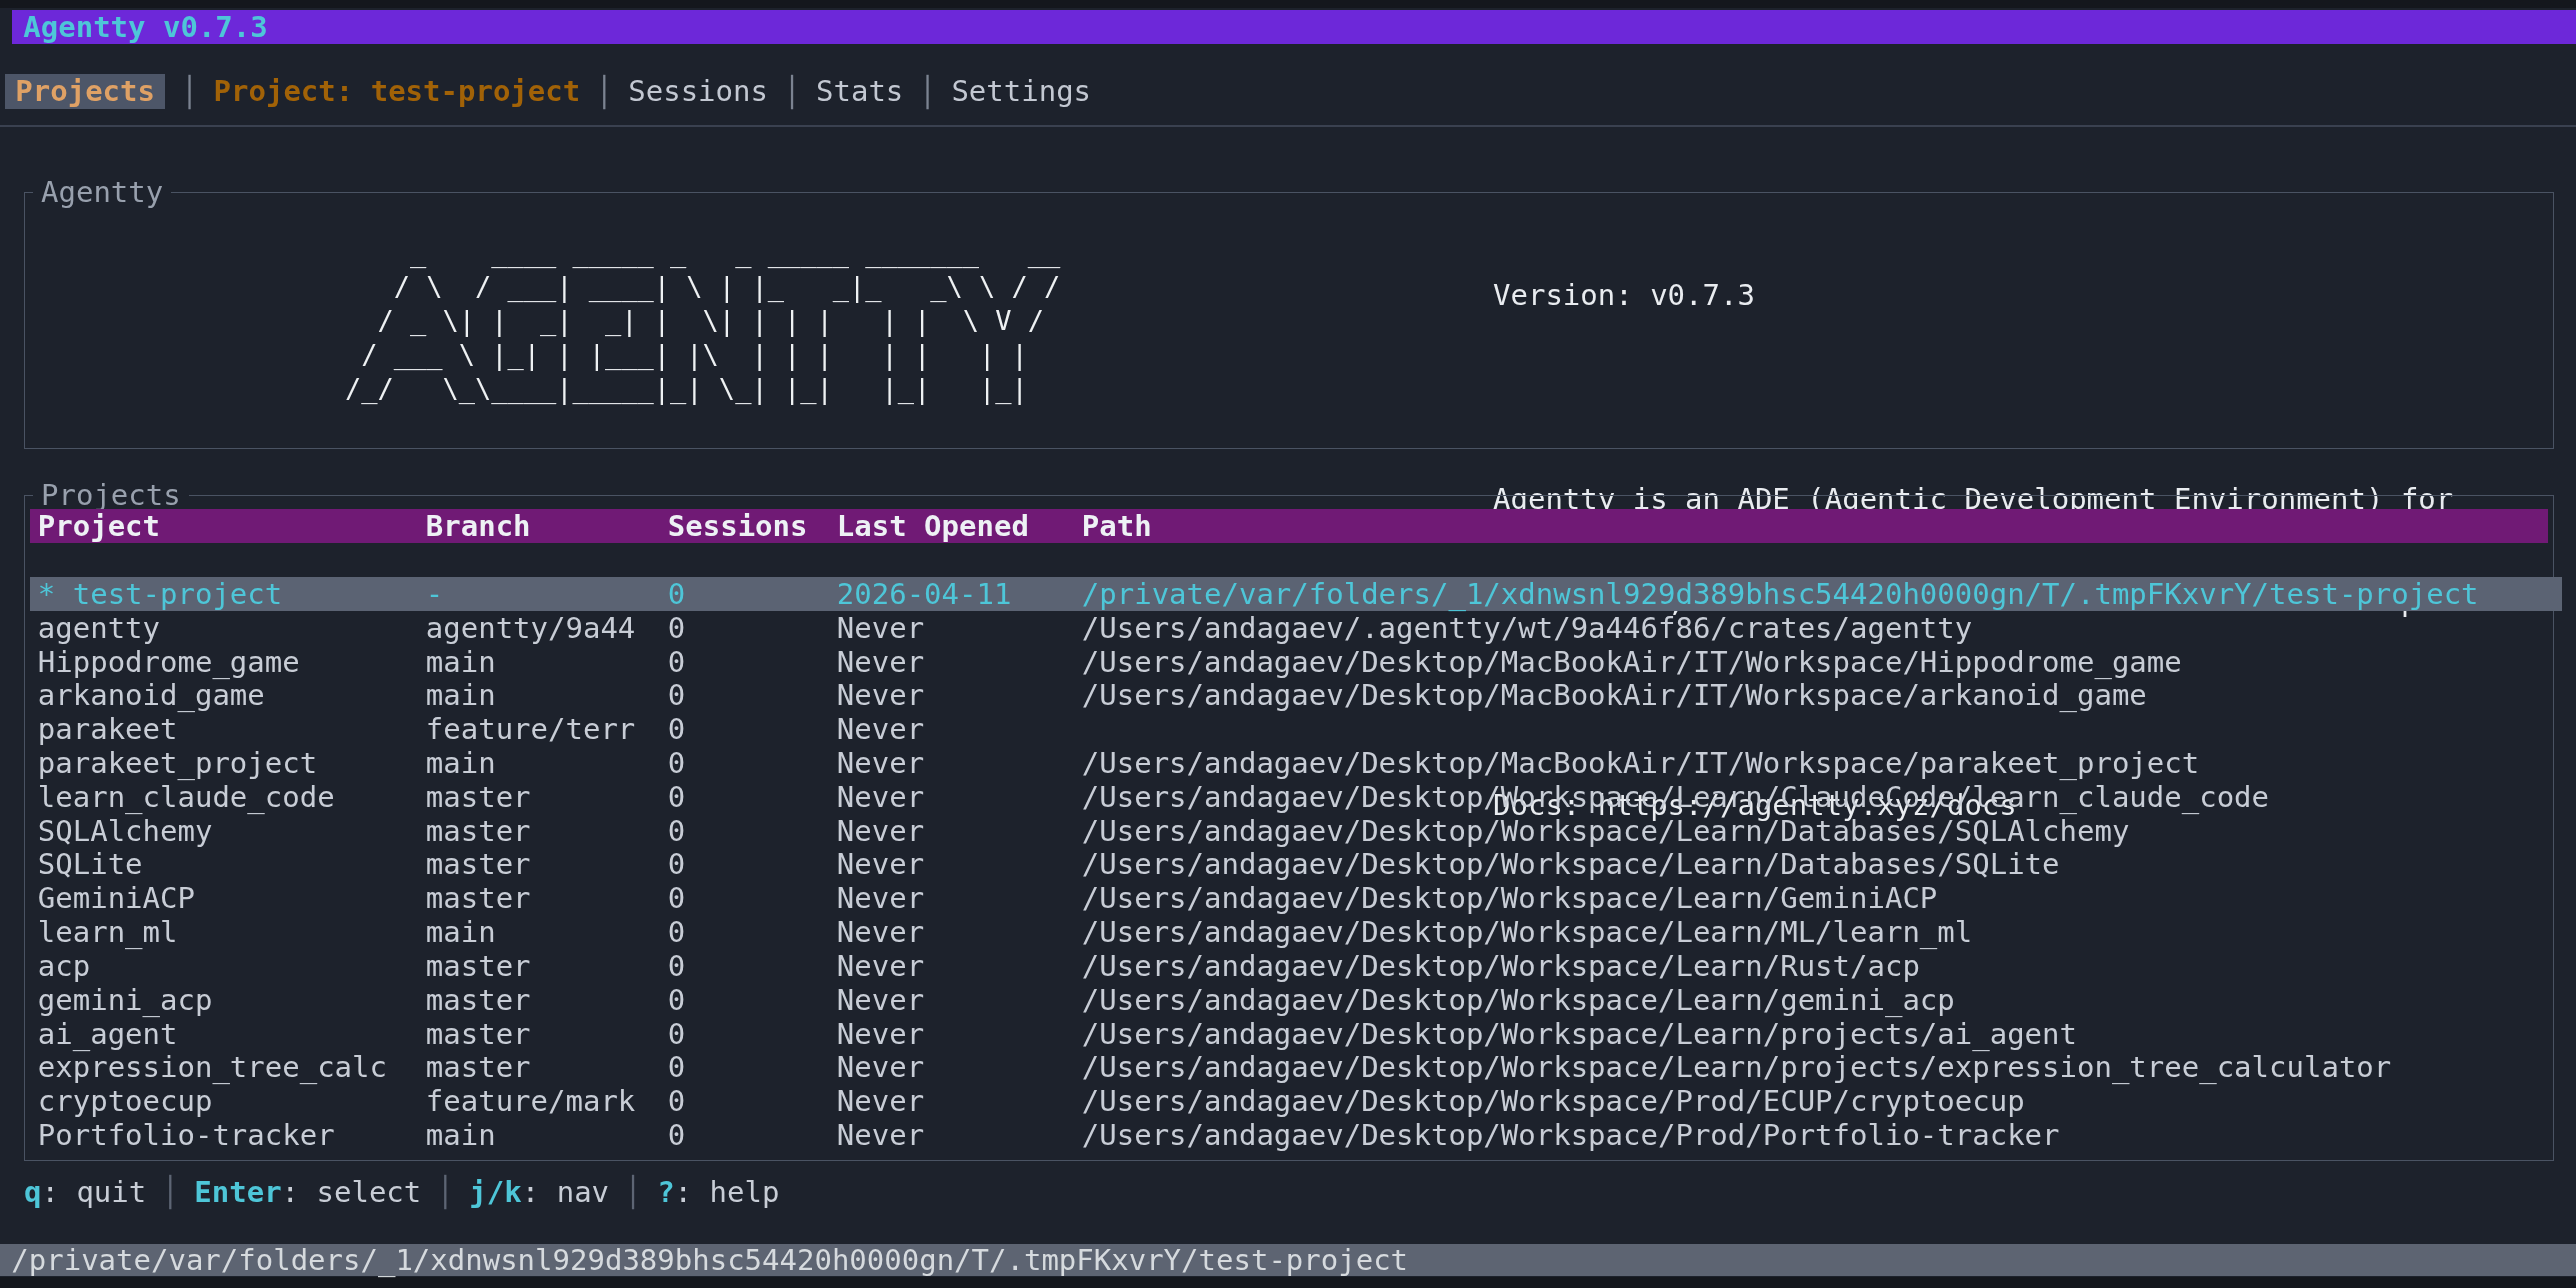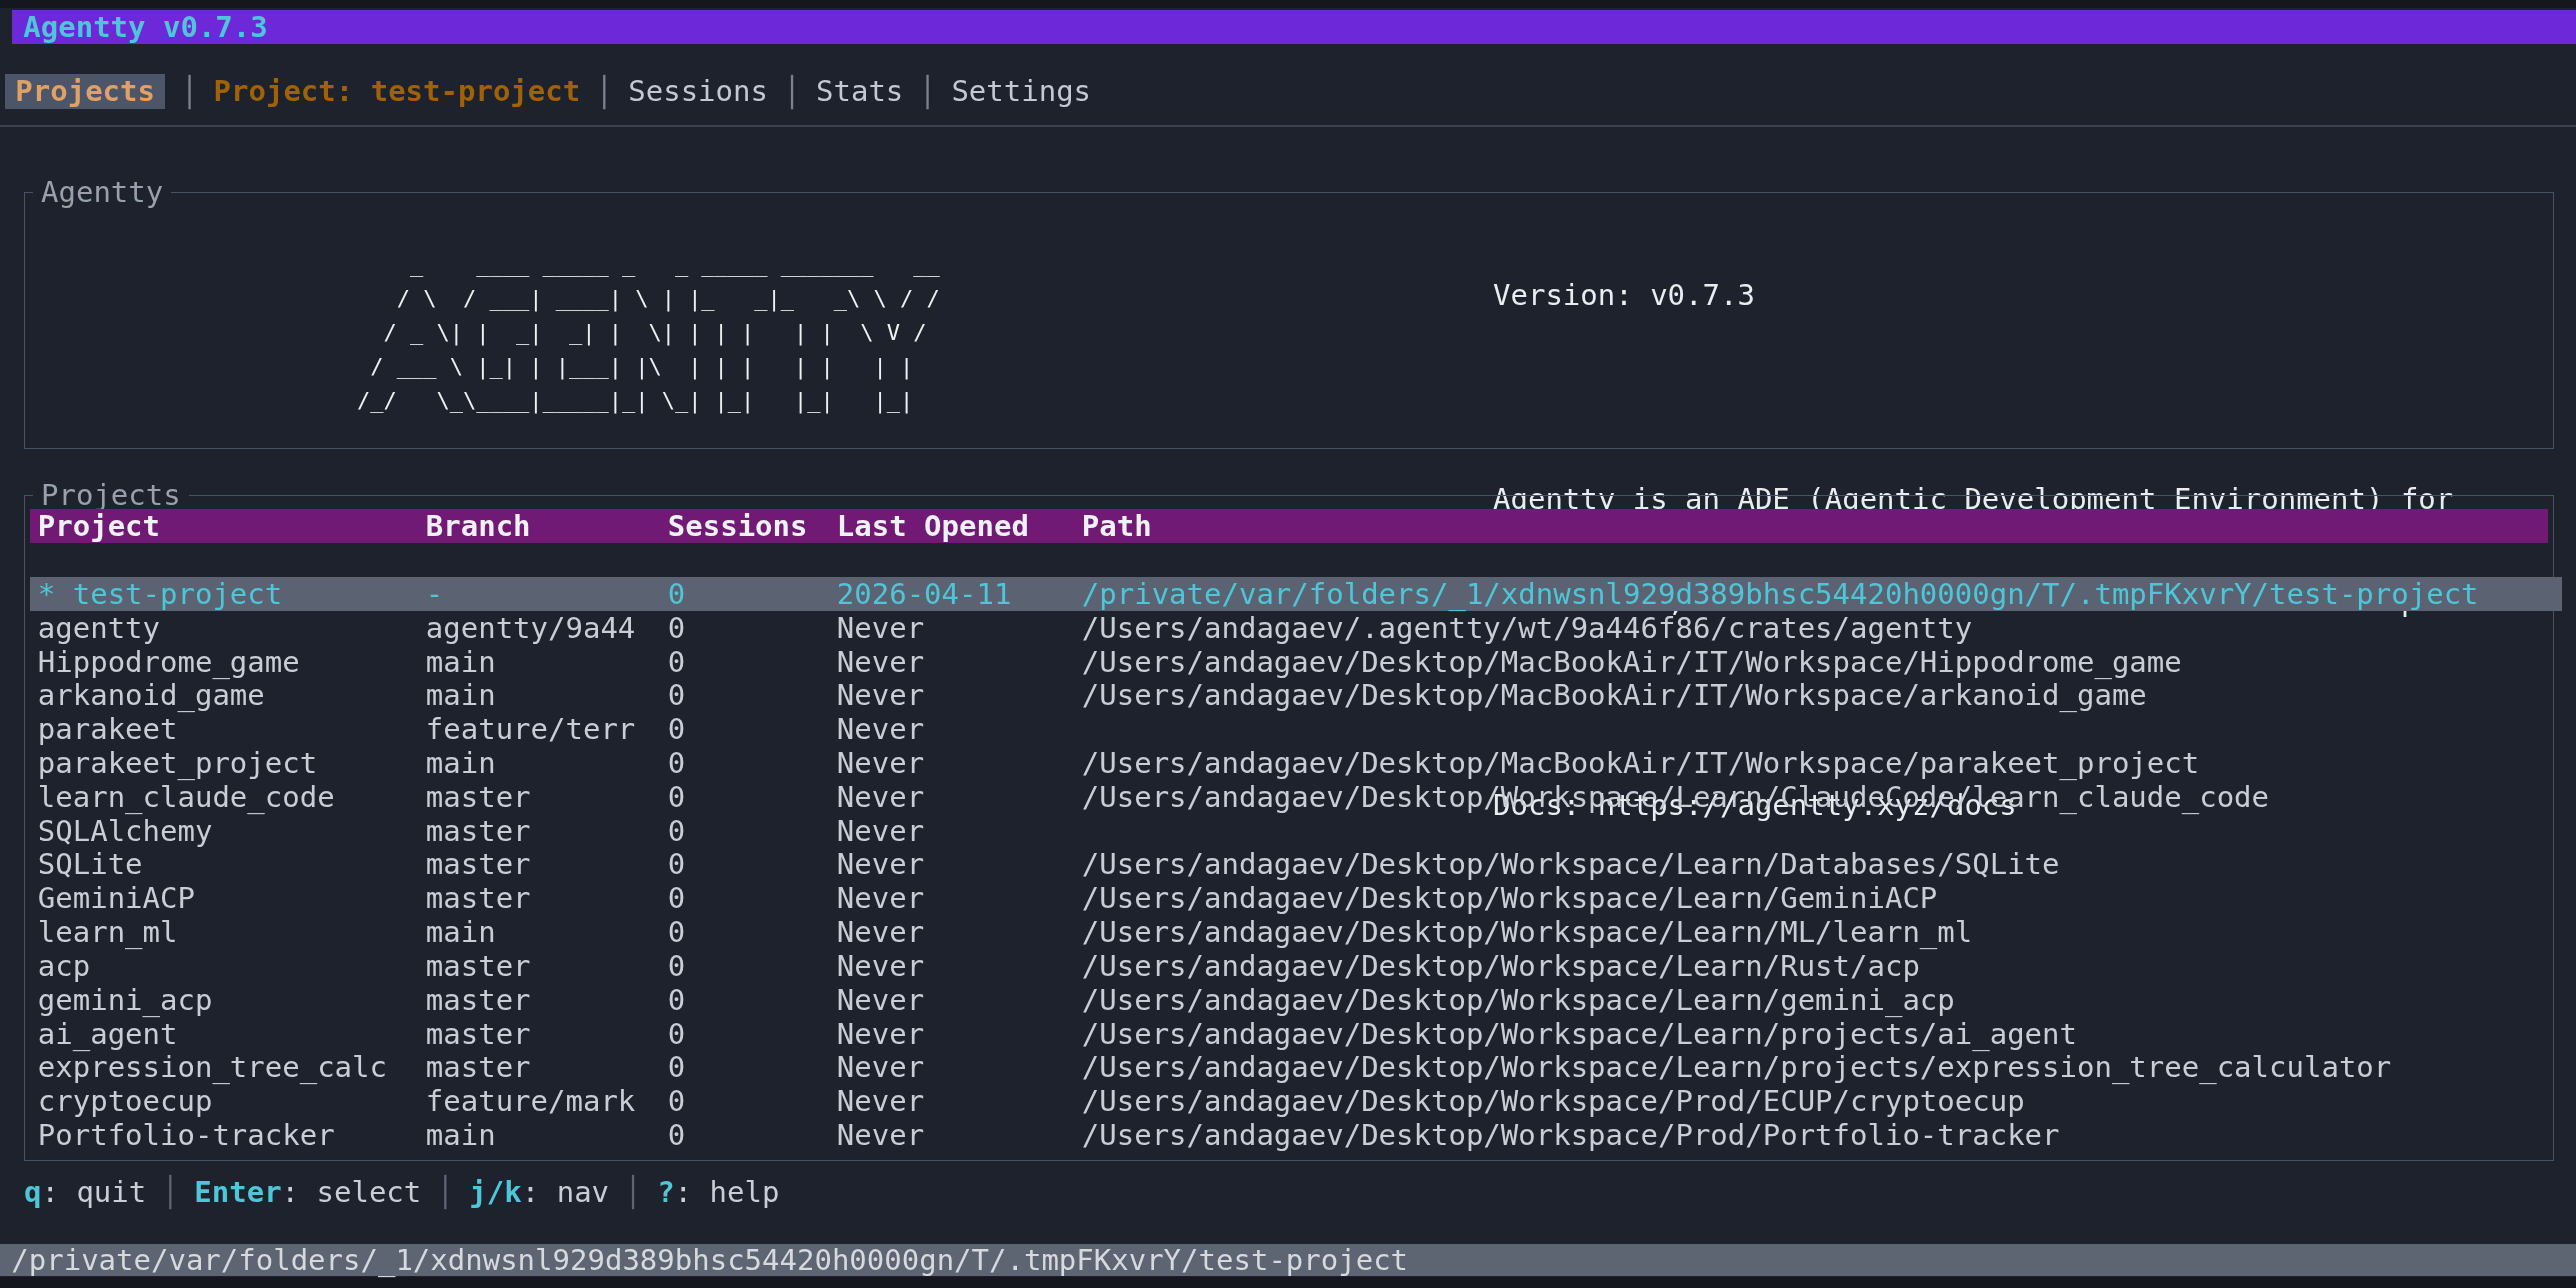--- a/index.html
+++ b/index.html
@@ -23,21 +23,21 @@
   .tsep{color:#7b8391;margin:0 15.3px;}
 
   .hr{position:absolute;left:0;top:125px;width:2576px;height:1.6px;background:#3a4150;}
 
   
   .box{position:absolute;border:1.6px solid #4a5363;}
   .box-title{position:absolute;top:-18.5px;left:8px;height:35px;line-height:35px;background:#1d222c;padding:0 8px;color:#98a0ad;white-space:pre;}
   .about{left:24px;top:192px;width:2528px;height:255px;}
   .projects{left:24px;top:495px;width:2528px;height:664px;}
 
-  .logo{position:absolute;left:320px;top:43px;margin:12px;font-size:22px;line-height:34px;color:#eef1f3;white-space:pre;}
+  .logo{position:absolute;left:320px;top:43px;margin:0;font-size:27px;line-height:34px;color:#eef1f3;white-space:pre;}
   .info{position:absolute;left:1468px;top:17px;line-height:34px;color:#e9ecf0;white-space:pre;}
   .info-line{height:34px;}
 
   
   .thead{position:absolute;left:4.8px;top:13px;width:2518px;height:34px;line-height:34px;background:#701a75;color:#eef1f5;font-weight:bold;}
   .tbody{position:absolute;left:4.8px;top:81px;width:2518px;height:575px;}
   .trow{position:absolute;left:0;width:100%;height:34px;line-height:34px;color:#c8cdd6;}
   .trow.selected{background:#5b6373;color:#4ec6d8;}
   .c{position:absolute;white-space:pre;top:0;}
   .c0{left:8px;} .c1{left:396px;} .c2{left:638px;} .c3{left:807px;} .c4{left:1052px;}
@@ -149,20 +149,21 @@
         <span class="c c1">master</span>
         <span class="c c2">0</span>
         <span class="c c3">Never</span>
         <span class="c c4">/Users/andagaev/Desktop/Workspace/Learn/ClaudeCode/learn_claude_code</span>
       </div>
       <div class="trow" style="top: 237px;">
         <span class="c c0">SQLAlchemy</span>
         <span class="c c1">master</span>
         <span class="c c2">0</span>
         <span class="c c3">Never</span>
+        <span class="c c4">/Users/andagaev/Desktop/Workspace/Learn/Databases/SQLAlchemy</span>
       </div>
       <div class="trow" style="top: 270px;">
         <span class="c c0">SQLite</span>
         <span class="c c1">master</span>
         <span class="c c2">0</span>
         <span class="c c3">Never</span>
         <span class="c c4">/Users/andagaev/Desktop/Workspace/Learn/Databases/SQLite</span>
       </div>
       <div class="trow" style="top: 304px;">
         <span class="c c0">GeminiACP</span>

